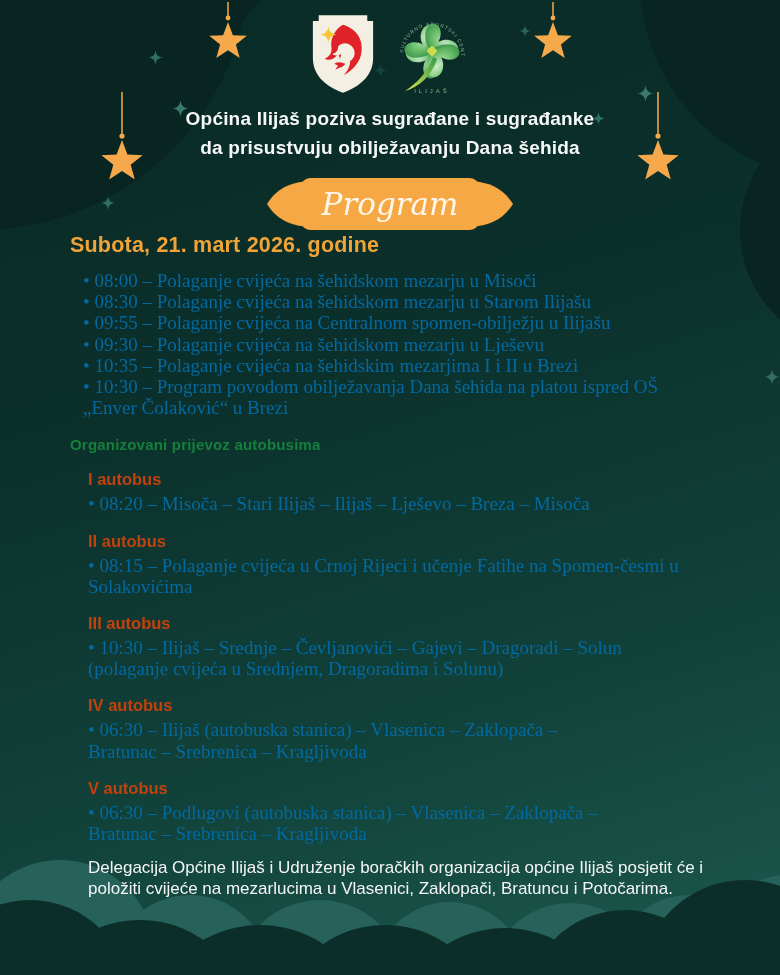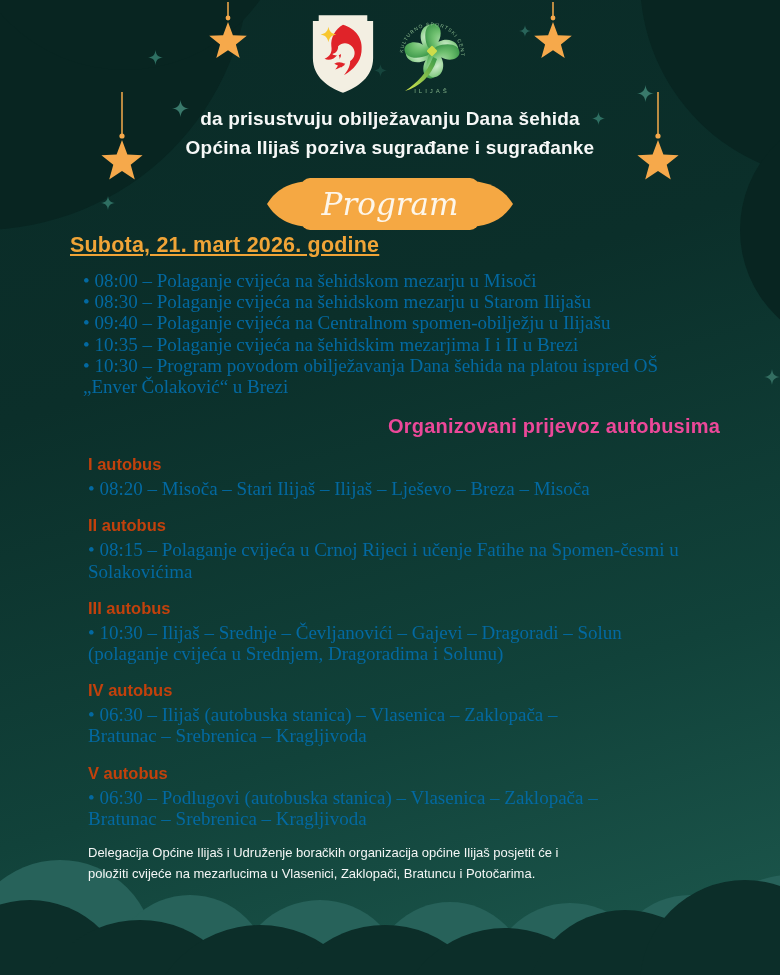--- a/index.html
+++ b/index.html
@@ -16,28 +16,28 @@
   
   .ornament{position:absolute;}
   
   .header{position:absolute;top:12px;left:0;right:0;text-align:center;z-index:3;}
   .logos{display:flex;justify-content:center;align-items:center;gap:16px;height:84px;}
   .title{margin-top:8px;color:#f6f8f7;font-weight:bold;font-size:19px;line-height:29px;letter-spacing:.2px;}
   .ribbon{position:relative;margin:13px auto 0;width:258px;height:58px;}
   .ribbon svg{display:block;}
   
   .main{position:absolute;top:233px;left:70px;right:60px;z-index:3;}
-  .date-heading{color:#f0a437;font-weight:bold;font-size:21.5px;letter-spacing:.2px;text-decoration:underline;}
+  .date-heading{color:#f0a437;font-weight:bold;font-size:21.5px;letter-spacing:.2px;}
   .program-list{margin-top:12px;padding-left:13px;}
   .item{color:#0369a1;font-size:19px;line-height:21.2px;white-space:pre-line;font-family:Liberation Serif, serif;}
-  .transport-heading{margin-top:18px;color:#ec4899;font-weight:bold;font-size:20px;letter-spacing:.2px;text-align:right;}
+  .transport-heading{margin-top:18px;color:#15803d;font-weight:bold;font-size:15px;letter-spacing:.2px;}
   .bus-sections{margin-left:18px;}
   .bus-label{margin-top:17px;color:#c2410c;font-weight:bold;font-size:16.5px;}
   .bus-items{margin-top:4px;}
-  .note{margin:13px 0 0 18px;color:#f4f6f5;font-size:13px;line-height:21.2px;white-space:pre-line;}
+  .note{margin:13px 0 0 18px;color:#f4f6f5;font-size:17px;line-height:21.2px;white-space:pre-line;}
   
   .clouds-bottom{position:absolute;left:0;bottom:0;width:780px;height:160px;z-index:1;}
 </style>
 </head>
 <body>
 
 <div class="layer">
   <div class="cloud-top" style="left:-290px;top:-310px;width:540px;height:540px;"></div>
   <div class="cloud-top" style="left:-40px;top:-260px;width:330px;height:330px;"></div>
   <div class="cloud-top" style="left:640px;top:-220px;width:400px;height:400px;"></div>
@@ -145,40 +145,41 @@
       <rect x="35" y="34" width="8" height="8" rx="1.5" transform="rotate(45 39 38)" fill="#cddc4a"></rect>
       <path d="M40 44 C34 60 24 70 12 78 C26 74 38 64 44 46 Z" fill="url(#stemg)"></path>
       <text font-size="5" fill="#7fae86" font-family="Liberation Sans,sans-serif" letter-spacing="1">
         <textPath href="#arcTop" startOffset="2">KULTURNO SPORTSKI CENTAR I RADIO ILIJAŠ</textPath>
       </text>
       <text x="39" y="80" font-size="6" fill="#7fae86" text-anchor="middle" letter-spacing="3" font-family="Liberation Sans,sans-serif">ILIJAŠ</text>
     </svg>
   </div>
 
   <div class="title">
+    <div>Općina Ilijaš poziva sugrađane i sugrađanke</div>
     <div>da prisustvuju obilježavanju Dana šehida</div>
-    <div>Općina Ilijaš poziva sugrađane i sugrađanke</div>
   </div>
 
   <div class="ribbon">
     <svg width="258" height="58" viewBox="0 0 258 58">
       <path d="M6 29 C16 13 29 8 46 6 L46 52 C29 50 16 45 6 29 Z" fill="#f5a843"></path>
       <path d="M252 29 C242 13 229 8 212 6 L212 52 C229 50 242 45 252 29 Z" fill="#f5a843"></path>
       <rect x="40" y="3" width="178" height="52" rx="9" fill="#f5a843"></rect>
       <text x="129" y="40" text-anchor="middle" font-size="31" font-style="italic" font-family="DejaVu Serif,serif" fill="#fdf6ea">Program</text>
     </svg>
   </div>
 </div>
 
 <div class="main">
   <div class="date-heading">Subota, 21. mart 2026. godine</div>
   <div class="program-list" id="program-list">
       <div class="item"><span>• </span><span>08:00 – Polaganje cvijeća na šehidskom mezarju u Misoči</span></div>
       <div class="item"><span>• </span><span>08:30 – Polaganje cvijeća na šehidskom mezarju u Starom Ilijašu</span></div>
-      <div class="item"><span>• </span><span>09:40 – Polaganje cvijeća na Centralnom spomen-obilježju u Ilijašu</span></div>
+      <div class="item"><span>• </span><span>09:55 – Polaganje cvijeća na Centralnom spomen-obilježju u Ilijašu</span></div>
+      <div class="item"><span>• </span><span>09:30 – Polaganje cvijeća na šehidskom mezarju u Lješevu</span></div>
       <div class="item"><span>• </span><span>10:35 – Polaganje cvijeća na šehidskim mezarjima I i II u Brezi</span></div>
       <div class="item"><span>• </span><span>10:30 – Program povodom obilježavanja Dana šehida na platou ispred OŠ
 „Enver Čolaković“ u Brezi</span></div>
     </div>
 
   <div class="transport-heading">Organizovani prijevoz autobusima</div>
   <div class="bus-sections" id="bus-sections">
       <div class="bus-label">I autobus</div>
       <div class="bus-items">
         <div class="item"><span>• </span><span>08:20 – Misoča – Stari Ilijaš – Ilijaš – Lješevo – Breza – Misoča</span></div>

